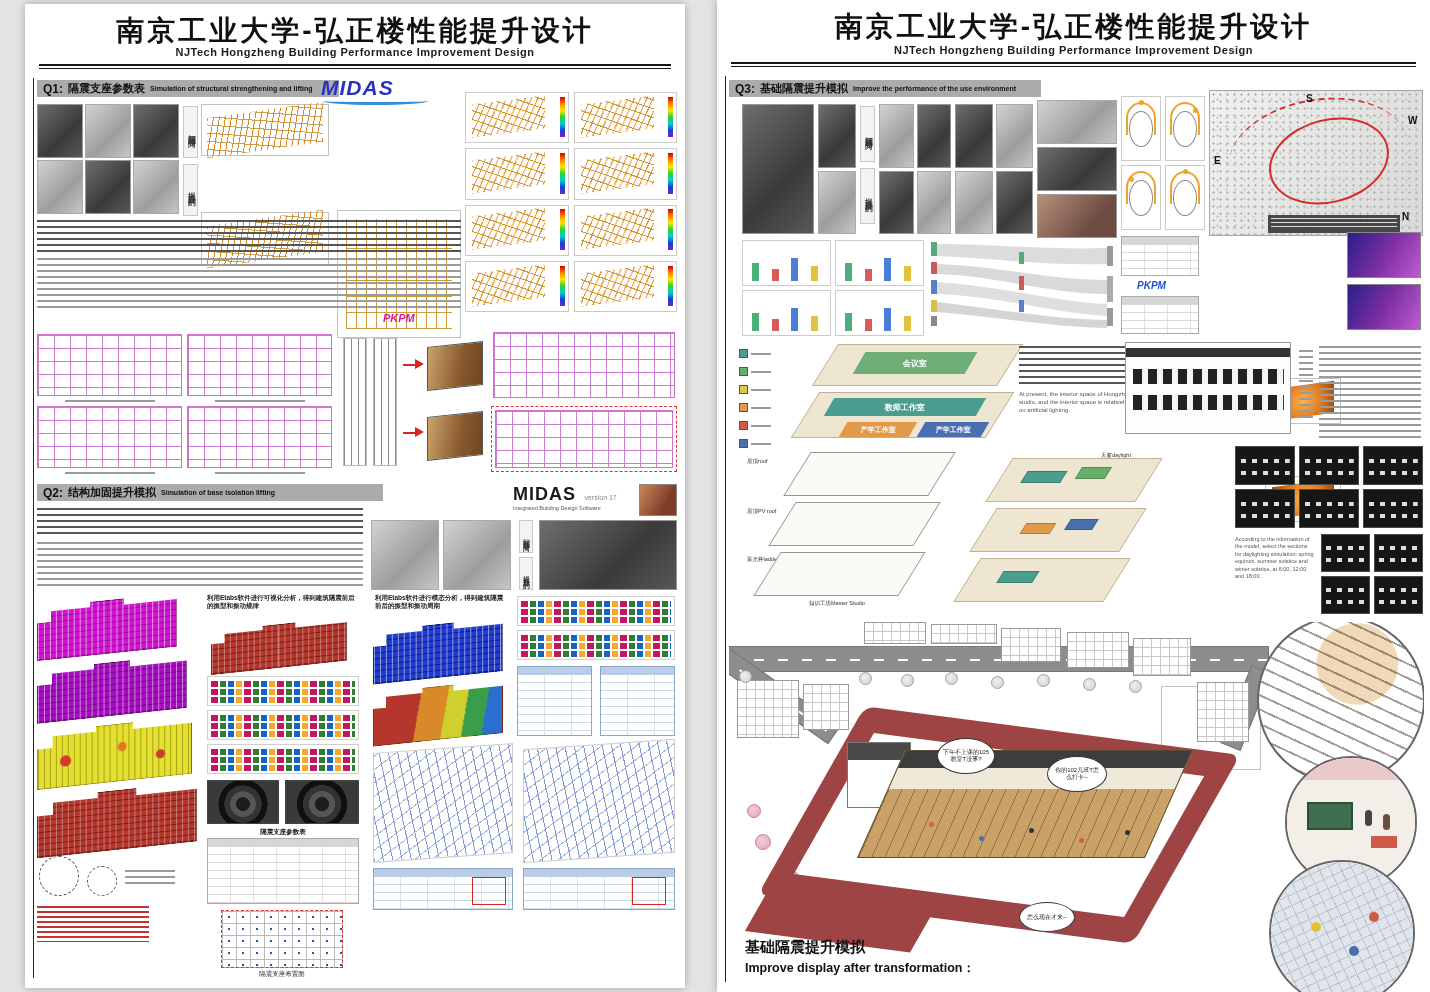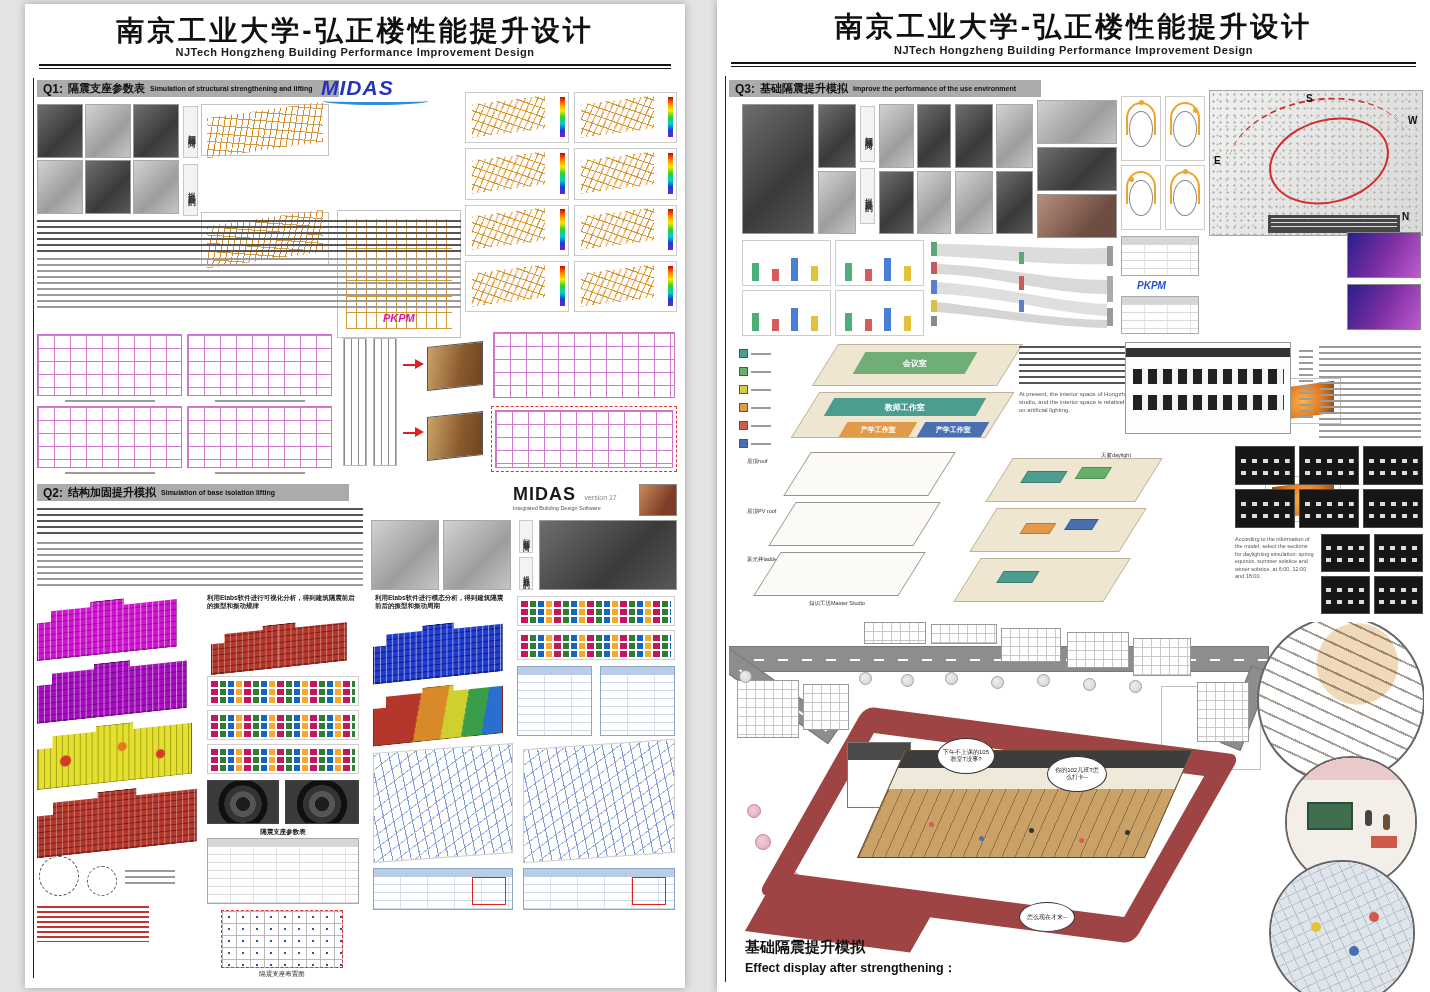--- a/index.html
+++ b/index.html
@@ -188,21 +188,21 @@
     <div class="abs arrow-head" style="left:390px;top:355px"></div>
     <div class="abs wood" style="left:402px;top:340px;width:56px;height:44px"></div>
     <div class="abs arrow-line" style="left:378px;top:428px;width:12px"></div>
     <div class="abs arrow-head" style="left:390px;top:423px"></div>
     <div class="abs wood" style="left:402px;top:410px;width:56px;height:44px"></div>
     <div class="abs plan" style="left:468px;top:328px;width:182px;height:66px"></div>
     <div class="abs" style="left:466px;top:402px;width:186px;height:66px;border:1px dashed #d33;padding:3px">
       <div class="plan" style="width:100%;height:100%"></div>
     </div>
 
-    <div class="abs secbar" style="left:12px;top:480px;width:312px">
+    <div class="abs secbar" style="left:12px;top:480px;width:346px">
       <span class="code">Q2:</span>
       <span class="cn">结构加固提升模拟</span>
       <span class="en">Simulation of base isolation lifting</span>
     </div>
     <div class="abs lines-dark" style="left:12px;top:504px;width:326px;height:30px"></div>
     <div class="abs lines" style="left:12px;top:538px;width:326px;height:48px"></div>
     <div class="abs" style="left:488px;top:480px;width:124px;height:34px">
       <span style="font-size:18px;font-weight:900;color:#1a1a1a;letter-spacing:1px">MIDAS</span>
       <span style="font-size:7px;color:#888;margin-left:4px">version 17</span>
       <div style="font-size:5.5px;color:#555">Integrated Building Design Software</div>
@@ -510,15 +510,15 @@
         <div class="dot" style="left:96px;top:56px;width:7px;height:16px;border-radius:4px;background:#6b4f3a"></div>
       </div>
       <div class="dcircle" style="left:540px;top:238px;width:146px;height:146px">
         <div class="circC"></div>
         <div class="dot" style="left:40px;top:60px;width:10px;height:10px;background:#e2c23a"></div>
         <div class="dot" style="left:78px;top:84px;width:10px;height:10px;background:#4a6fb0"></div>
         <div class="dot" style="left:98px;top:50px;width:10px;height:10px;background:#cf5a4a"></div>
       </div>
     </div>
     <div class="abs" style="left:28px;top:938px;font-size:15px;font-weight:bold;color:#111;z-index:9">基础隔震提升模拟</div>
-    <div class="abs" style="left:28px;top:960px;font-size:12.5px;font-weight:bold;color:#111;z-index:9">Effect display after strengthening：</div>
+    <div class="abs" style="left:28px;top:960px;font-size:12.5px;font-weight:bold;color:#111;z-index:9">Improve display after transformation：</div>
   </div>
 </div>
 
 </body></html>

